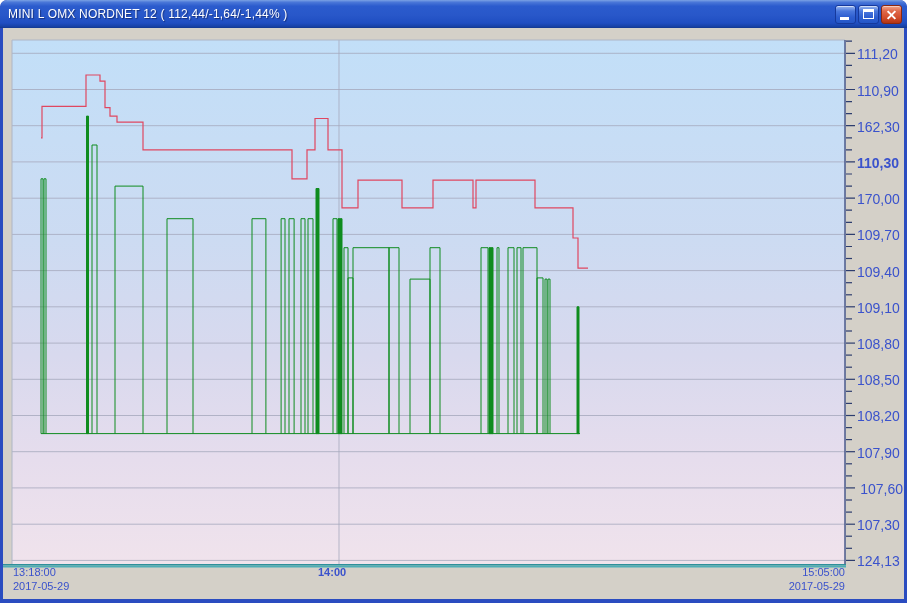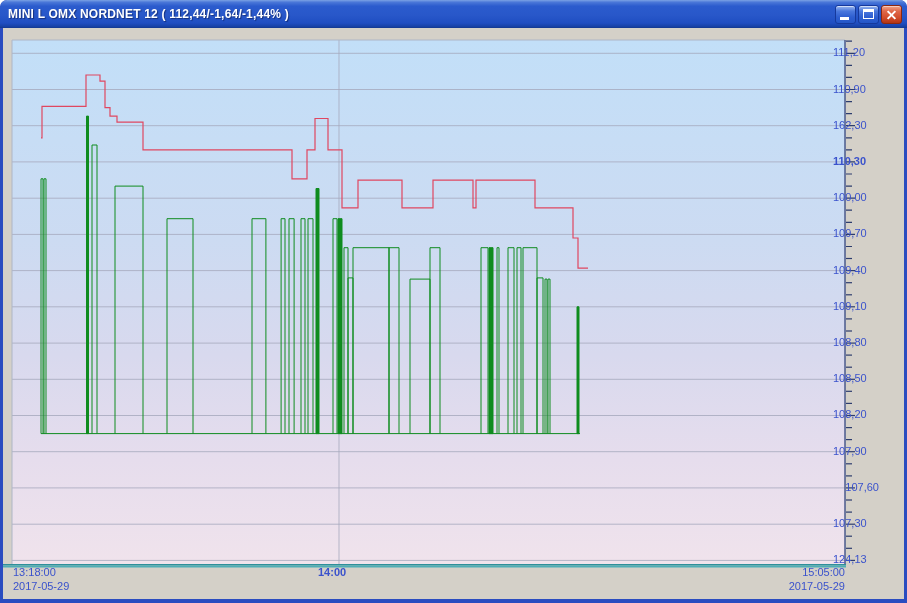--- a/index.html
+++ b/index.html
@@ -1,33 +1,33 @@
 <!DOCTYPE html>
 <html><head>
 <meta charset="utf-8">
 <style>
   html,body{margin:0;padding:0;background:#ffffff;font-family:"Liberation Sans",sans-serif;}
   .window{position:relative;width:907px;height:603px;background:#2a4cc0;border-radius:7px 7px 0 0;overflow:hidden;}
   .titlebar{position:absolute;left:0;top:0;width:907px;height:28px;border-radius:7px 7px 0 0;
     background:linear-gradient(180deg,#7ba2e4 0%,#4a77d8 8%,#2b5bcd 22%,#2857c9 55%,#1f4ec2 82%,#1742a8 94%,#12388e 100%);}
   .title-text{position:absolute;left:8px;top:0;height:28px;line-height:28px;color:#ffffff;
-    font-size:12px;font-weight:bold;letter-spacing:.2px;text-shadow:1px 1px 1px rgba(0,0,30,.45);white-space:nowrap;}
+    font-size:12px;font-weight:normal;letter-spacing:.2px;text-shadow:1px 1px 1px rgba(0,0,30,.45);white-space:nowrap;}
   .win-buttons{position:absolute;right:5px;top:5px;display:flex;gap:2px;}
   .win-btn{width:21px;height:19px;border-radius:3px;position:relative;box-sizing:border-box;cursor:default;}
   .btn-blue{background:linear-gradient(180deg,#9db9f0 0%,#4a78dd 30%,#2e5ed0 65%,#2456c8 100%);border:1px solid #16399c;box-shadow:inset 0 1px 0 rgba(255,255,255,.55);}
   .btn-close{background:linear-gradient(180deg,#f0a58c 0%,#e0694a 30%,#d24c2a 70%,#b03415 100%);border:1px solid #8c2810;box-shadow:inset 0 1px 0 rgba(255,255,255,.45);}
   .glyph-min{position:absolute;left:4px;bottom:3px;width:9px;height:3px;background:#ffffff;}
   .glyph-max{position:absolute;left:4px;top:3px;width:11px;height:10px;box-sizing:border-box;border:1px solid #ffffff;border-top-width:3px;}
   .glyph-x1,.glyph-x2{position:absolute;left:4px;top:8px;width:11px;height:2px;background:#ffffff;}
   .glyph-x1{transform:rotate(45deg);}
   .glyph-x2{transform:rotate(-45deg);}
   .frame{position:absolute;left:3px;top:28px;width:901px;height:571px;background:#d4d0c8;}
   #chart-layer{position:absolute;left:0;top:0;width:907px;height:603px;}
   #chart-layer svg{display:block;}
-  .y-label{position:absolute;left:833px;width:46px;font-size:11px;color:#3a52cc;white-space:nowrap;}
+  .y-label{position:absolute;left:857px;width:46px;font-size:14px;color:#3a52cc;white-space:nowrap;}
   .x-label{position:absolute;font-size:11px;color:#3a52cc;white-space:nowrap;}
   .xl-left-time{left:13px;top:566px;text-align:right;}
   .xl-left-date{left:13px;top:580px;}
   .xl-mid-time{left:318px;top:566px;font-weight:bold;}
   .xl-right-time{right:62px;top:566px;text-align:right;}
   .xl-right-date{right:62px;top:580px;text-align:right;}
 </style>
 </head>
 <body>
 
@@ -145,21 +145,21 @@
         <line x1="846" y1="53.3" x2="855" y2="53.3" stroke="#2d3d6e" stroke-width="1.2"></line>
         <line x1="846" y1="41.2" x2="852" y2="41.2" stroke="#2d3d6e" stroke-width="1.2"></line>
       </svg>
     </div>
 
   <div id="y-axis">
       <span class="y-label" style="top: 46.2811px;">111,20</span>
       <span class="y-label" style="top: 82.5023px;">110,90</span>
       <span class="y-label" style="top: 118.724px;">162,30</span>
       <span class="y-label" style="top: 154.945px; font-weight: bold;">110,30</span>
-      <span class="y-label" style="top: 191.166px;">100,00</span>
+      <span class="y-label" style="top: 191.166px;">170,00</span>
       <span class="y-label" style="top: 227.387px;">109,70</span>
       <span class="y-label" style="top: 263.608px;">109,40</span>
       <span class="y-label" style="top: 299.829px;">109,10</span>
       <span class="y-label" style="top: 336.051px;">108,80</span>
       <span class="y-label" style="top: 372.272px;">108,50</span>
       <span class="y-label" style="top: 408.493px;">108,20</span>
       <span class="y-label" style="top: 444.714px;">107,90</span>
       <span class="y-label" style="top: 480.935px; text-align: right;">107,60</span>
       <span class="y-label" style="top: 517.157px;">107,30</span>
       <span class="y-label" style="top: 553.378px;">124,13</span>

